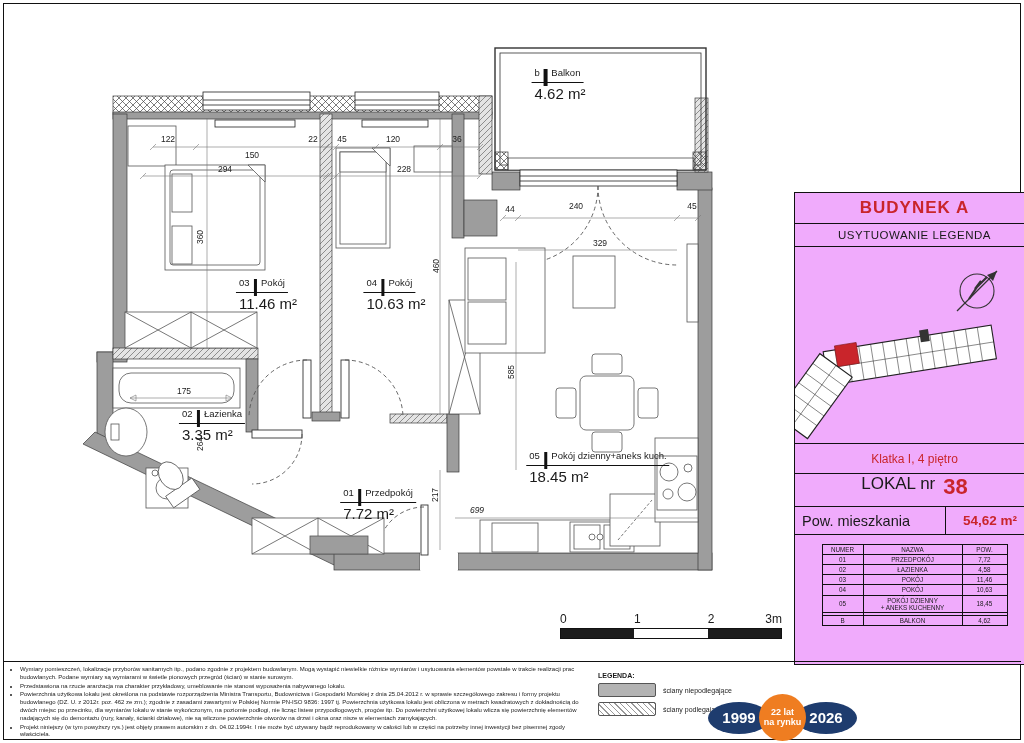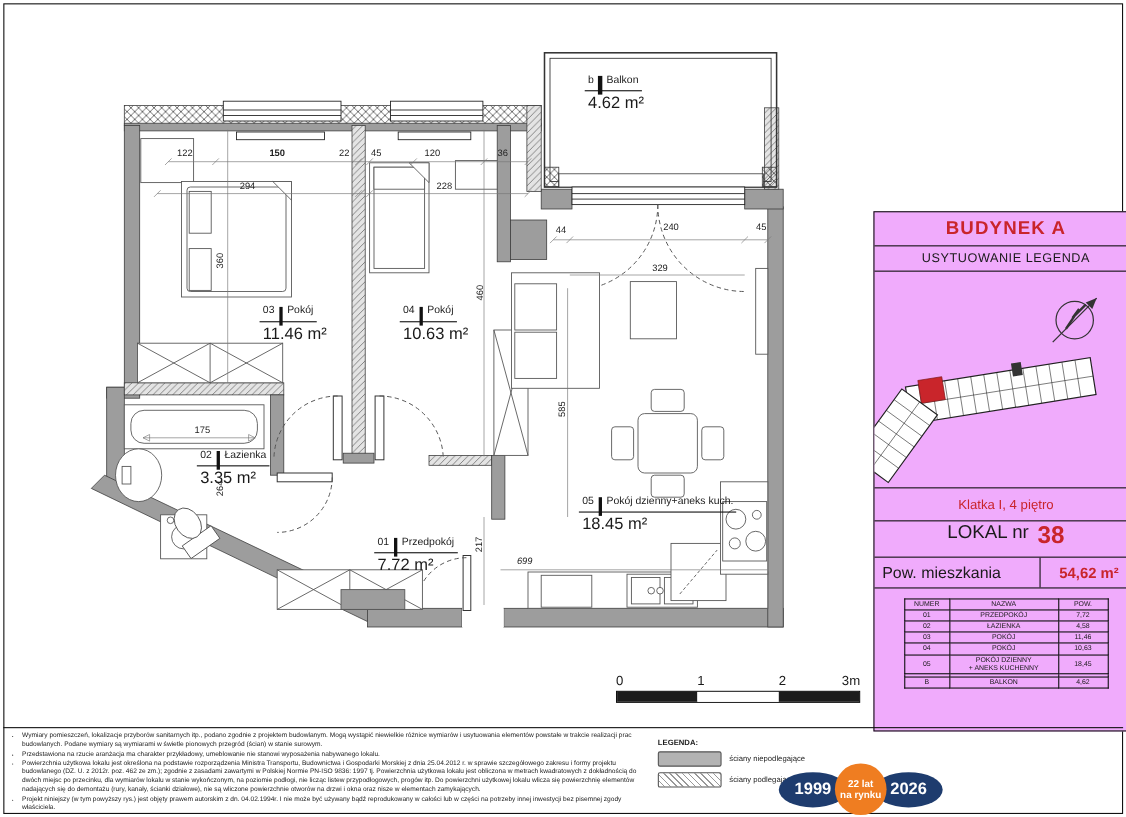--- a/index.html
+++ b/index.html
@@ -229,31 +229,31 @@
       <path d="M518 250 H677"></path>
       <path d="M516 262 V470"></path>
       <path d="M440 470 V550"></path>
       <path d="M455 518 H698"></path>
       <path d="M130 398 H232 M130 398 l6 3 v-6 z M232 398 l-6 3 v-6 z"></path>
     </g>
   </svg>
 
   <div id="plan-dims">
       <div class="dim" style="left: 168px; top: 139px;">122</div>
-      <div class="dim" style="left: 252px; top: 139px; font-weight: bold;">150</div>
+      <div class="dim" style="left: 252px; top: 155px;">150</div>
       <div class="dim" style="left: 313px; top: 139px;">22</div>
       <div class="dim" style="left: 342px; top: 139px;">45</div>
       <div class="dim" style="left: 393px; top: 139px;">120</div>
       <div class="dim" style="left: 457px; top: 139px;">36</div>
       <div class="dim" style="left: 225px; top: 169px;">294</div>
       <div class="dim" style="left: 404px; top: 169px;">228</div>
       <div class="dim rot" style="left: 200px; top: 237px;">360</div>
       <div class="dim rot" style="left: 436px; top: 266px;">460</div>
       <div class="dim" style="left: 510px; top: 209px;">44</div>
-      <div class="dim" style="left: 610px; top: 206px; text-align: right;">240</div>
+      <div class="dim" style="left: 576px; top: 206px; text-align: right;">240</div>
       <div class="dim" style="left: 692px; top: 206px;">45</div>
       <div class="dim" style="left: 600px; top: 243px;">329</div>
       <div class="dim rot" style="left: 511px; top: 372px;">585</div>
       <div class="dim" style="left: 184px; top: 391px;">175</div>
       <div class="dim rot" style="left: 200px; top: 444px;">264</div>
       <div class="dim rot" style="left: 435px; top: 495px;">217</div>
       <div class="dim" style="left: 477px; top: 510px; font-style: italic;">699</div>
     </div>
   <div id="plan-rooms">
       <div class="room-label" style="left: 560px; top: 64px;">

